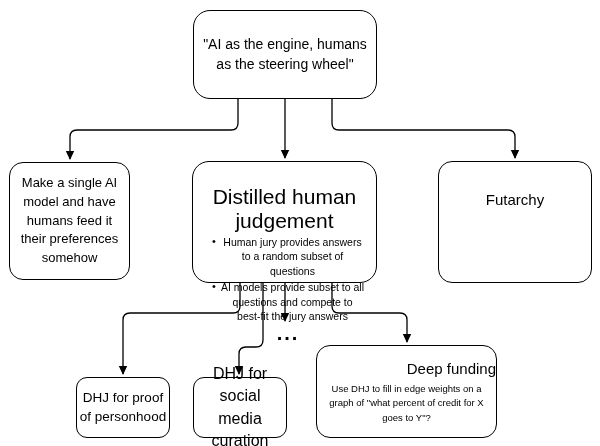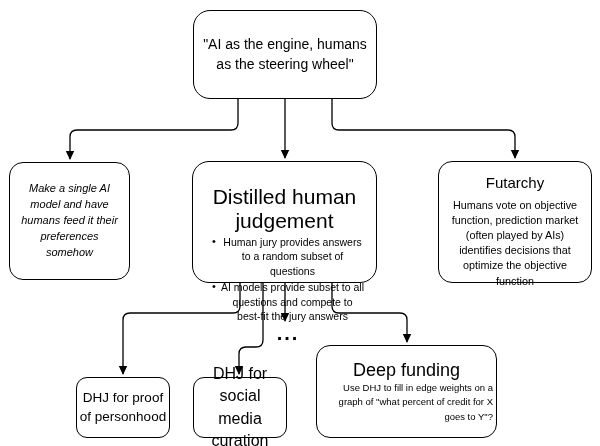--- a/index.html
+++ b/index.html
@@ -9,34 +9,34 @@
   }
   #edge-layer{position:absolute;left:0;top:0;width:600px;height:446px;pointer-events:none;}
   .edge{stroke:var(--stroke,#000);fill:none;stroke-width:1.3px;}
   #arrowhead-path{fill:var(--stroke,#000);}
   .node{
     position:absolute;background:#fff;border:1.6px solid var(--stroke,#000);
     box-sizing:border-box;
   }
   .center{display:flex;align-items:center;justify-content:center;text-align:center;}
   #node-root{left:193px;top:10px;width:184px;height:89px;border-radius:17px;font-size:14px;line-height:1.42;padding:0 3px;}
-  #node-single{left:9px;top:162px;width:121px;height:118px;border-radius:14px;font-size:11px;line-height:1.45;padding:0 7px;font-style:italic;}
+  #node-single{left:9px;top:162px;width:121px;height:118px;border-radius:14px;font-size:13px;line-height:1.45;padding:0 7px;}
   #node-dhj{left:192px;top:161px;width:185px;height:122px;border-radius:17px;}
   #node-dhj .node-title{font-size:21px;text-align:center;margin-top:23px;}
   .bullet{position:relative;font-size:10.5px;line-height:1.38;text-align:center;padding:0 12px 0 28px;margin-top:2px;}
   .bullet:first-of-type{margin-top:7px;}
   .dot{position:absolute;left:19px;top:-1px;font-size:11px;}
   #node-futarchy{left:438px;top:161px;width:154px;height:122px;border-radius:14px;}
-  #node-futarchy .node-title{font-size:15px;text-align:center;margin-top:12px;}
+  #node-futarchy .node-title{font-size:15px;text-align:center;margin-top:29px;}
   #node-futarchy .node-body{font-size:10.8px;line-height:1.4;text-align:center;margin-top:7px;padding:0 9px;}
   #node-personhood{left:76px;top:377px;width:94px;height:61px;border-radius:11px;font-size:13.5px;line-height:1.4;padding:17px 2px;}
   #node-social{left:193px;top:377px;width:94px;height:61px;border-radius:11px;font-size:16px;line-height:1.4;padding:0 2px;}
   #node-deepfunding{left:316px;top:345px;width:181px;height:93px;border-radius:14px;}
-  #node-deepfunding .node-title{font-size:18px;text-align:center;margin-top:14px;}
-  #node-deepfunding .node-body{font-size:9.5px;line-height:1.5;text-align:right;padding:0 3px;}
+  #node-deepfunding .node-title{font-size:15px;text-align:right;margin-top:14px;}
+  #node-deepfunding .node-body{font-size:9.5px;line-height:1.5;text-align:center;margin-top:5px;padding:0 3px;}
   #ellipsis{position:absolute;left:269px;top:322px;width:38px;text-align:center;font-size:20px;font-weight:700;letter-spacing:2px;}
 </style>
 </head>
 <body>
 
 <div id="canvas">
 
   <svg id="edge-layer" viewBox="0 0 600 446" xmlns="http://www.w3.org/2000/svg">
     <defs>
       <marker id="arrowhead" markerUnits="userSpaceOnUse" markerWidth="10" markerHeight="10" refX="8" refY="5" orient="auto">
@@ -67,21 +67,20 @@
       <span>Human jury provides answers to a random subset of questions</span>
     </div>
     <div class="bullet">
       <span class="dot">•</span>
       <span>AI models provide subset to all questions and compete to best-fit the jury answers</span>
     </div>
   </div>
 
   <div class="node" id="node-futarchy">
     <div class="node-title">Futarchy</div>
-    <div class="node-body">Humans vote on objective function, prediction market (often played by AIs) identifies decisions that optimize the objective function</div>
   </div>
 
   <div class="node center" id="node-personhood">
     <div>DHJ for proof of personhood</div>
   </div>
 
   <div class="node center" id="node-social">
     <div>DHJ for social media curation</div>
   </div>
 

